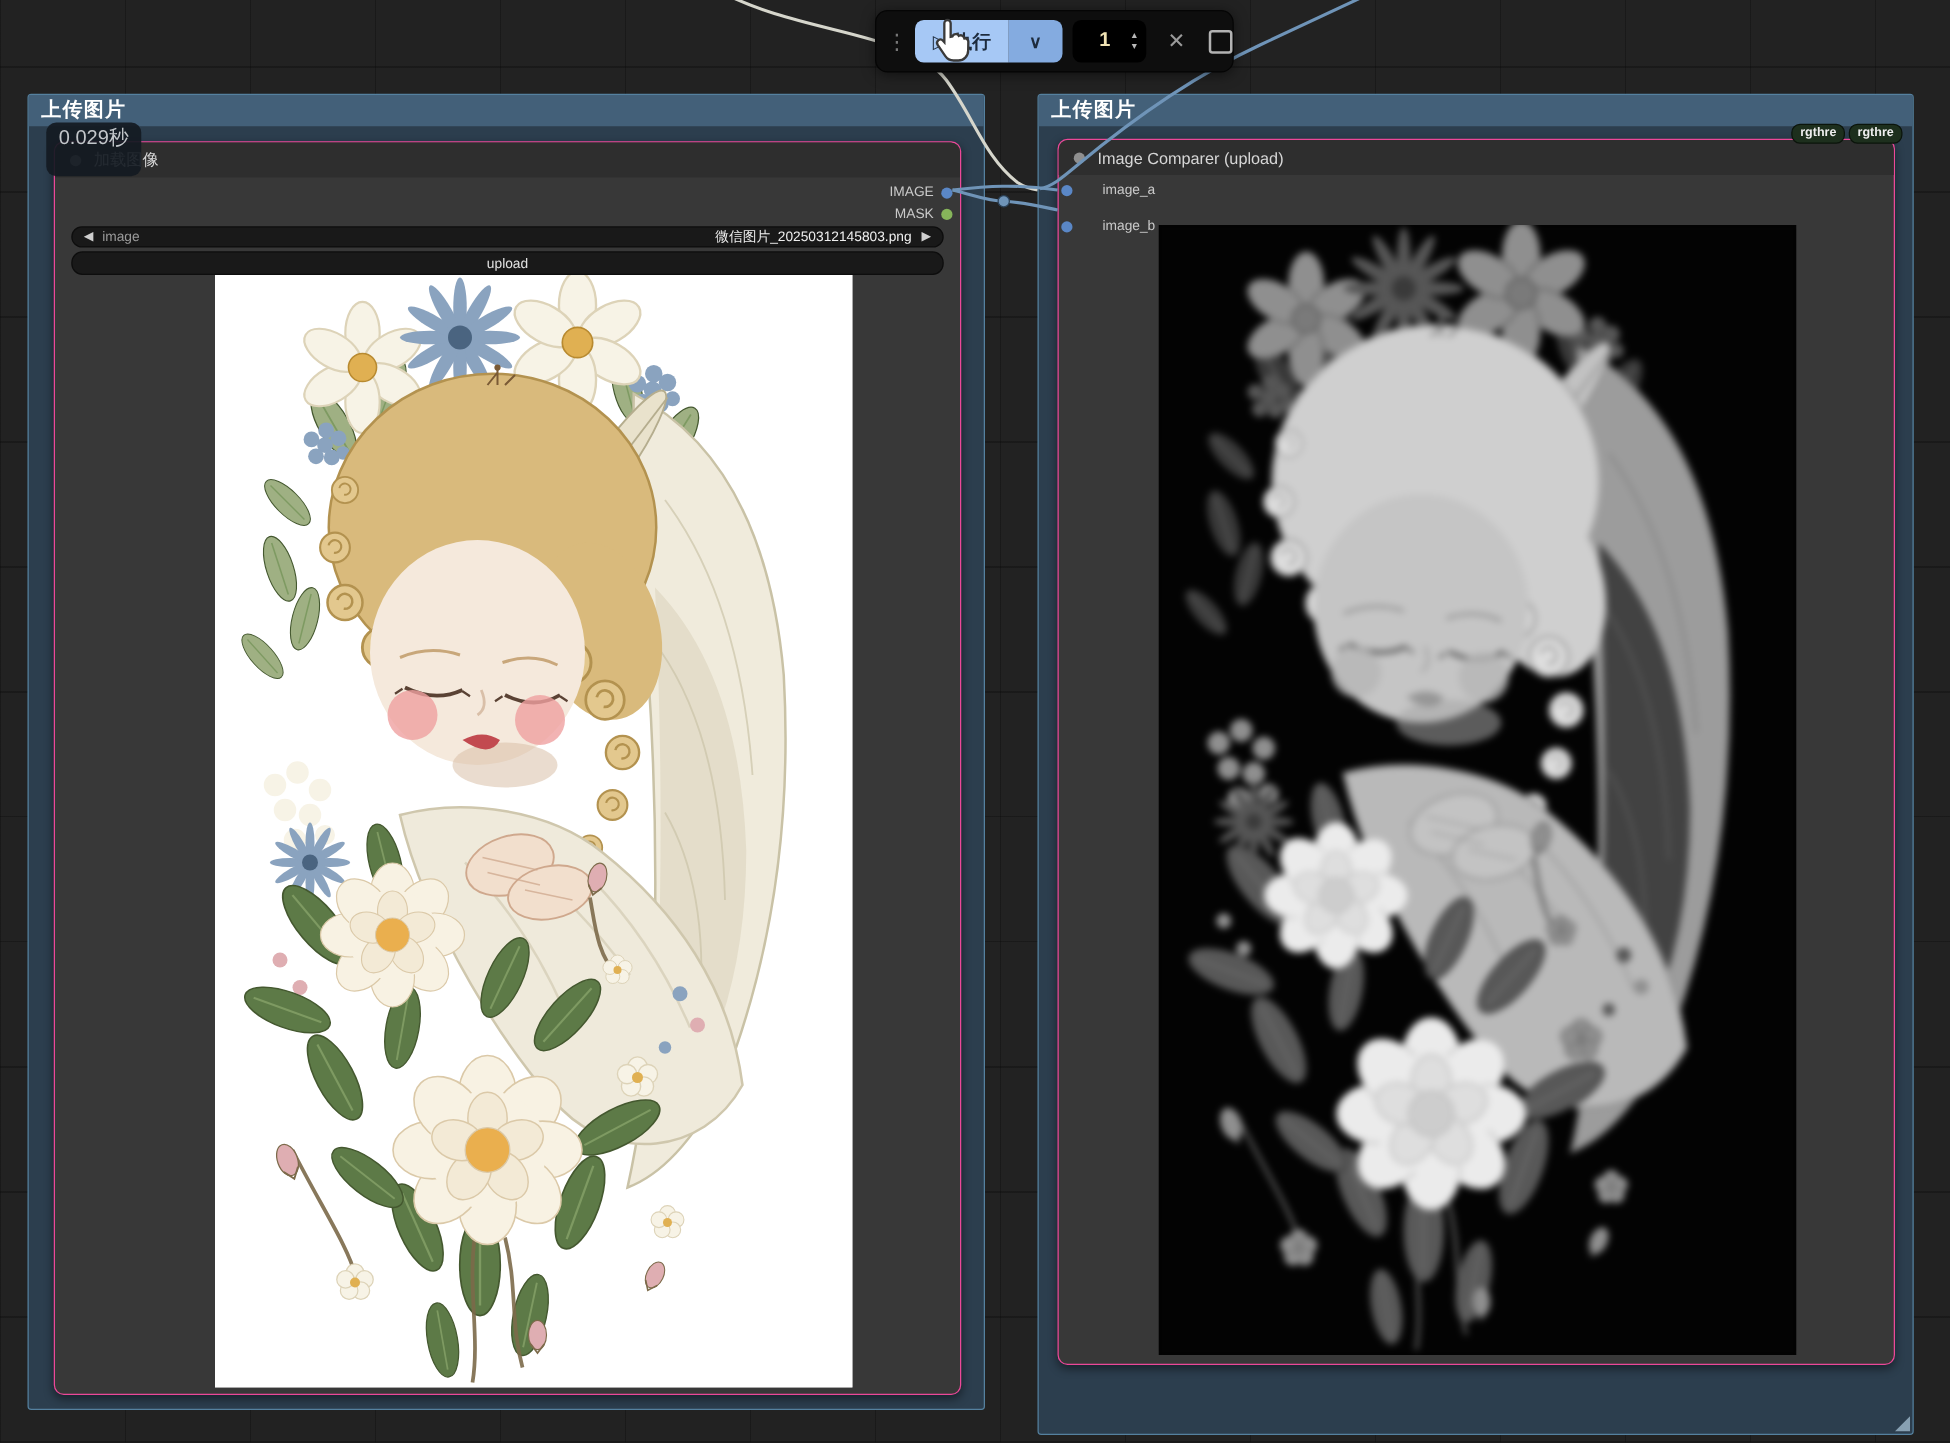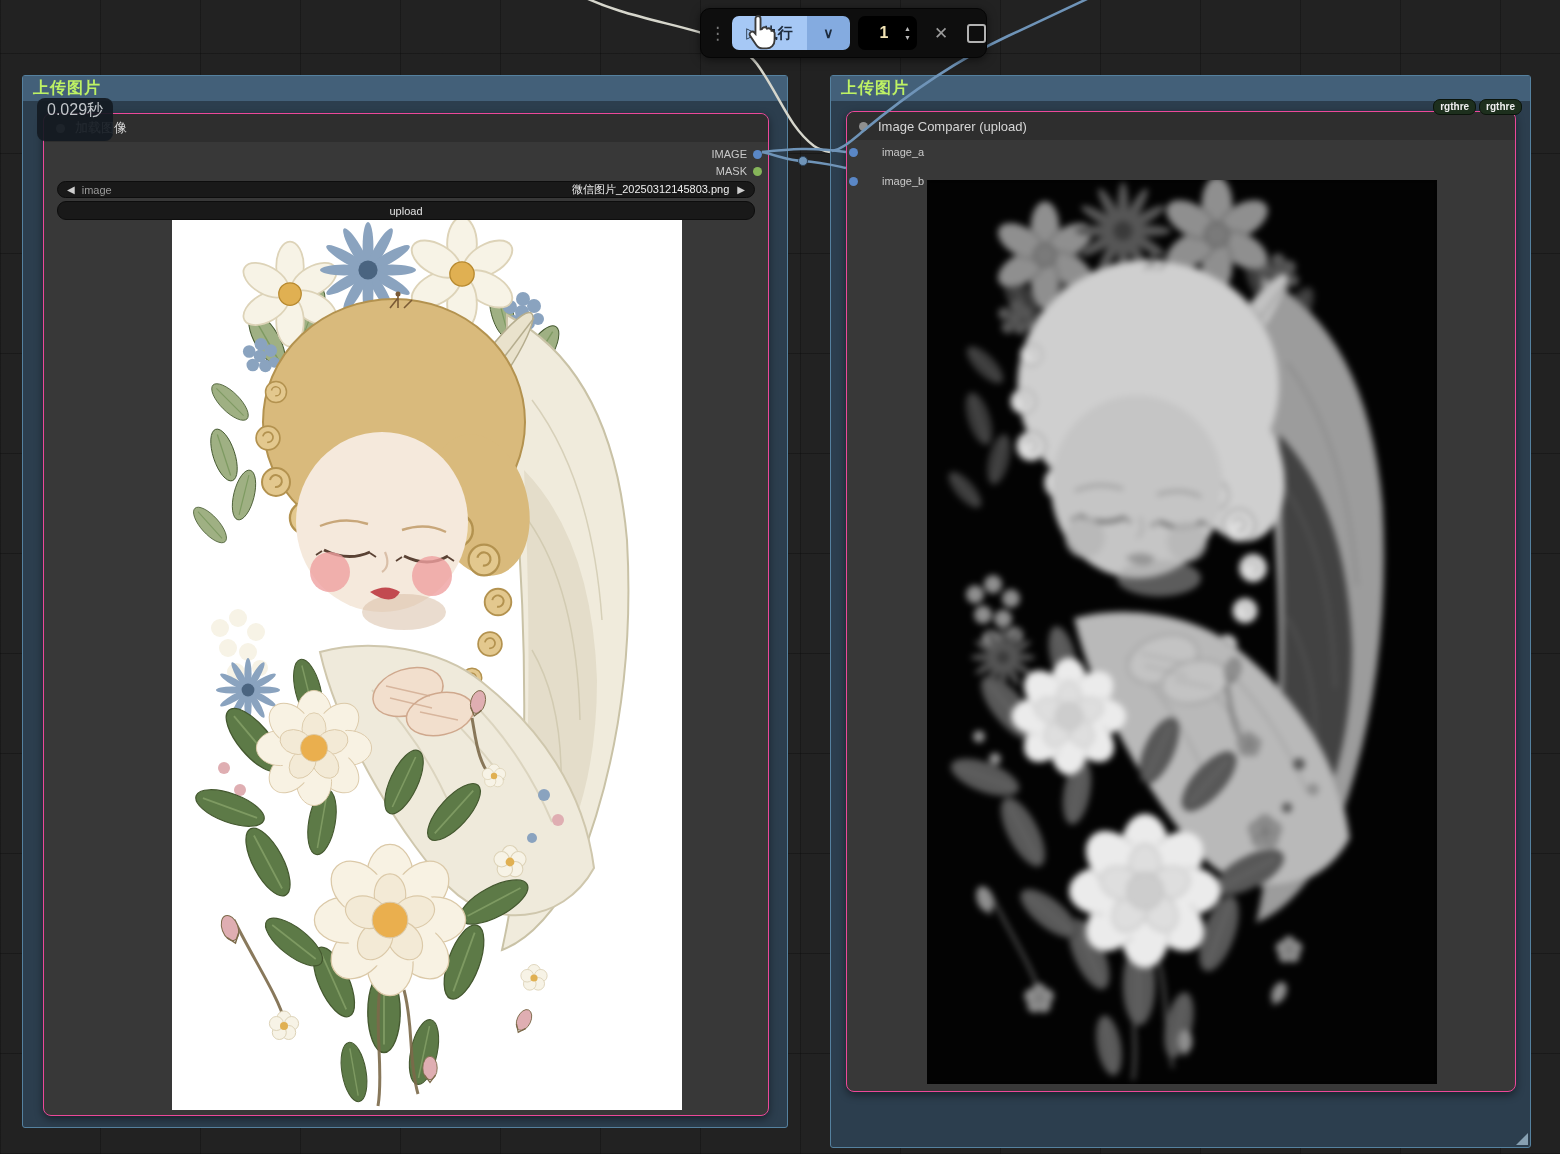--- a/index.html
+++ b/index.html
@@ -6,21 +6,21 @@
   body{width:1560px;height:1154px;position:relative;overflow:hidden;
        font-family:"Liberation Sans","DejaVu Sans",sans-serif;color:#ccc;}
   .canvas{position:absolute;inset:0;background:#222;
     background-image:
       repeating-linear-gradient(0deg, rgba(0,0,0,.25) 0 1px, transparent 1px 100px),
       repeating-linear-gradient(90deg, rgba(0,0,0,.25) 0 1px, transparent 1px 100px);}
   
   .group{position:absolute;background:#2c3e4e;border:1px solid #55819f;border-radius:3px;box-sizing:border-box;}
   .group-header{position:absolute;left:0;top:0;right:0;height:25px;background:#436079;
     display:flex;align-items:center;padding-left:10px;box-sizing:border-box;}
-  .group-title{font-size:16px;font-weight:bold;color:#bef264;letter-spacing:1px;}
+  .group-title{font-size:16px;font-weight:bold;color:#ffffff;letter-spacing:1px;}
   .g-left{left:22px;top:75px;width:766px;height:1053px;}
   .g-right{left:830px;top:75px;width:701px;height:1073px;}
   .resize-handle{position:absolute;right:2px;bottom:2px;width:0;height:0;
     border-bottom:12px solid #9fb9cc;border-left:12px solid transparent;opacity:.8;}
   
   .node{position:absolute;background:#383838;border:1px solid #ec4899;border-radius:8px;
     box-shadow:0 3px 8px rgba(0,0,0,.45);box-sizing:border-box;}
   .n-left{left:20px;top:37px;width:726px;height:1003px;}
   .n-right{left:15px;top:35px;width:670px;height:981px;}
   .node-titlebar{position:absolute;left:0;top:0;right:0;height:28px;background:#2e2e2e;

